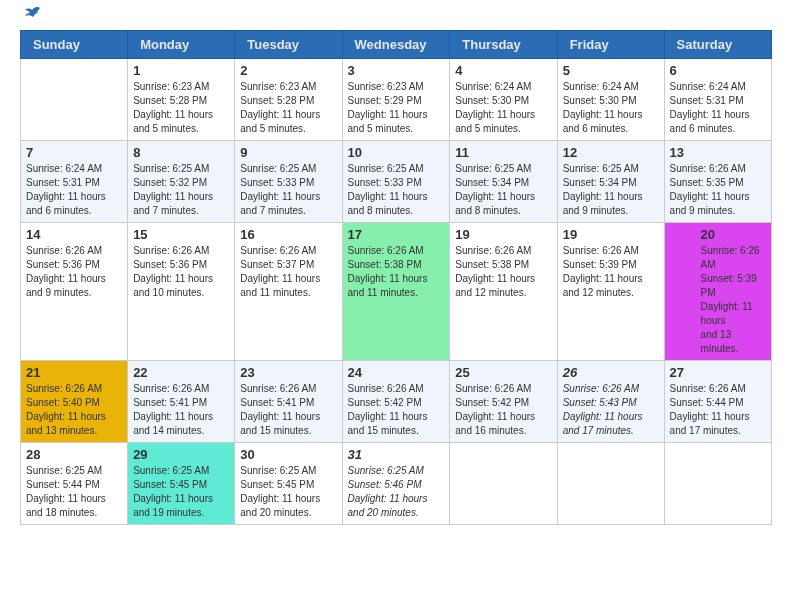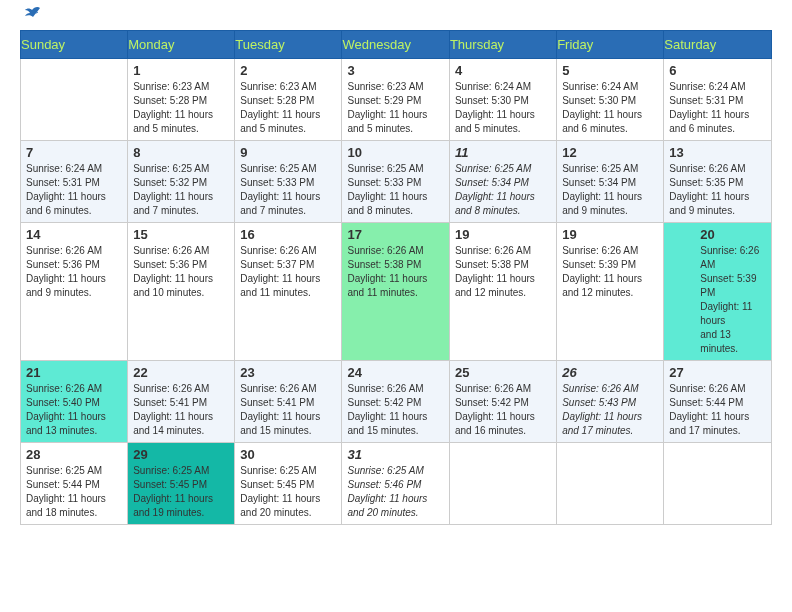--- a/index.html
+++ b/index.html
@@ -34,24 +34,24 @@
       font-size: 15px;
       color: #555;
     }
     .calendar {
       width: 100%;
       border-collapse: collapse;
       border: 1px solid #ccc;
     }
     .calendar th {
       background-color: #2a6db5;
-      color: #bef264;
+      color: #e5e5e5;
       font-size: 13px;
-      font-weight: normal;
-      padding: 6px 0;
+      font-weight: bold;
+      padding: 6px 12px;
       text-align: left;
       border: 1px solid #1a5da5;
     }
     .calendar td {
       border: 1px solid #ccc;
       vertical-align: top;
       padding: 4px 5px;
       width: 108px;
       min-height: 80px;
     }
@@ -180,21 +180,21 @@
 Daylight: 11 hours
 and 7 minutes.</div>
         </td>
         <td style="background-color: rgb(240, 245, 251);">
           <span class="day-num">10</span>
           <div class="day-info" style="white-space: pre-line;">Sunrise: 6:25 AM
 Sunset: 5:33 PM
 Daylight: 11 hours
 and 8 minutes.</div>
         </td>
-        <td style="background-color: rgb(240, 245, 251); font-style: italic;">
+        <td style="background-color: rgb(240, 245, 251);">
           <span class="day-num">11</span>
           <div class="day-info" style="white-space: pre-line;">Sunrise: 6:25 AM
 Sunset: 5:34 PM
 Daylight: 11 hours
 and 8 minutes.</div>
         </td>
         <td style="background-color: rgb(240, 245, 251);">
           <span class="day-num">12</span>
           <div class="day-info" style="white-space: pre-line;">Sunrise: 6:25 AM
 Sunset: 5:34 PM
@@ -245,30 +245,30 @@
 Daylight: 11 hours
 and 12 minutes.</div>
         </td>
         <td style="background-color: rgb(255, 255, 255);">
           <span class="day-num">19</span>
           <div class="day-info" style="white-space: pre-line;">Sunrise: 6:26 AM
 Sunset: 5:39 PM
 Daylight: 11 hours
 and 12 minutes.</div>
         </td>
-        <td style="background-color: #5eead4; padding-left: 36px;">
+        <td style="background-color: #d946ef; padding-left: 36px;">
           <span class="day-num">20</span>
           <div class="day-info" style="white-space: pre-line;">Sunrise: 6:26 AM
 Sunset: 5:39 PM
 Daylight: 11 hours
 and 13 minutes.</div>
         </td>
       </tr>
       <tr>
-        <td style="background-color: #5eead4; margin-top: 26px;">
+        <td style="background-color: #eab308; margin-top: 26px;">
           <span class="day-num">21</span>
           <div class="day-info" style="white-space: pre-line;">Sunrise: 6:26 AM
 Sunset: 5:40 PM
 Daylight: 11 hours
 and 13 minutes.</div>
         </td>
         <td style="background-color: rgb(240, 245, 251);">
           <span class="day-num">22</span>
           <div class="day-info" style="white-space: pre-line;">Sunrise: 6:26 AM
 Sunset: 5:41 PM
@@ -312,21 +312,21 @@
         </td>
       </tr>
       <tr>
         <td style="background-color: rgb(255, 255, 255);">
           <span class="day-num">28</span>
           <div class="day-info" style="white-space: pre-line;">Sunrise: 6:25 AM
 Sunset: 5:44 PM
 Daylight: 11 hours
 and 18 minutes.</div>
         </td>
-        <td style="background-color: #14b8a6;">
+        <td style="background-color: #5eead4;">
           <span class="day-num">29</span>
           <div class="day-info" style="white-space: pre-line;">Sunrise: 6:25 AM
 Sunset: 5:45 PM
 Daylight: 11 hours
 and 19 minutes.</div>
         </td>
         <td style="background-color: rgb(255, 255, 255);">
           <span class="day-num">30</span>
           <div class="day-info" style="white-space: pre-line;">Sunrise: 6:25 AM
 Sunset: 5:45 PM

